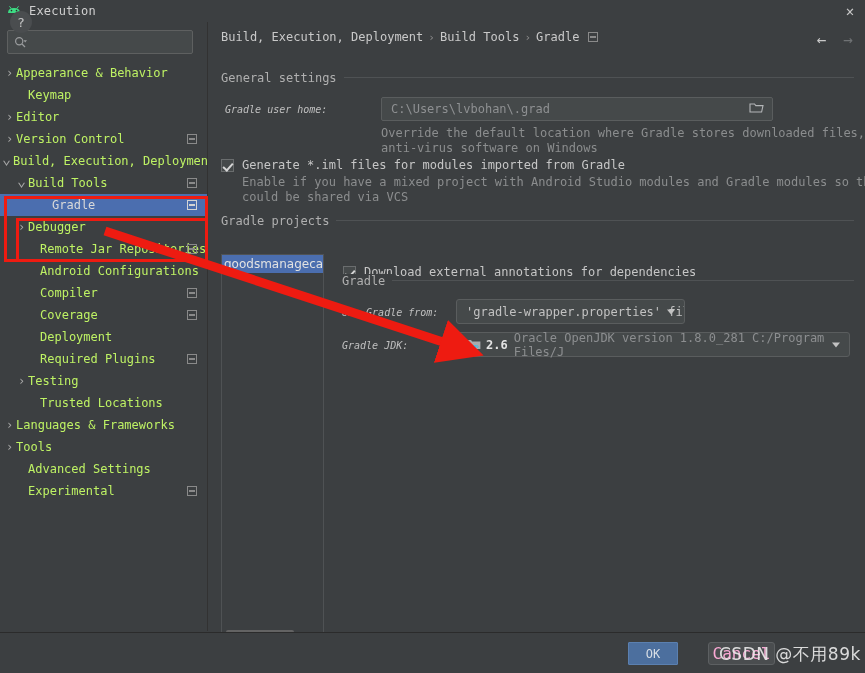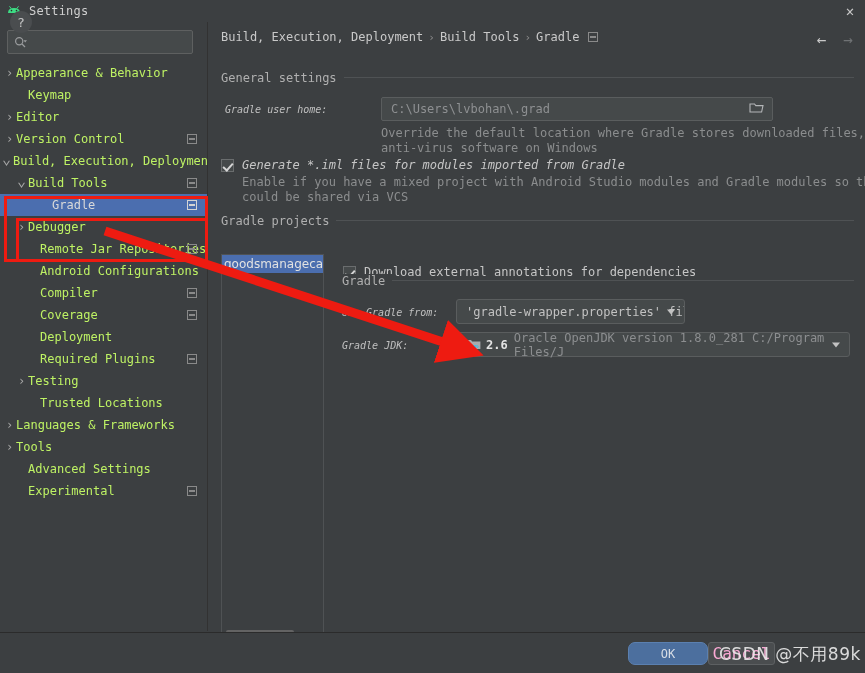--- a/index.html
+++ b/index.html
@@ -155,22 +155,22 @@
   .bottombar{
     position:absolute;left:0;top:632px;width:865px;height:41px;
     background:#3c3f41;border-top:1px solid #2b2b2b;
   }
   .helpbtn{
     position:absolute;left:10px;top:11px;width:22px;height:22px;border-radius:50%;
     background:#4a4d4f;color:#c5c5c5;display:flex;align-items:center;justify-content:center;
     font-size:13px;cursor:default;
   }
   .okbtn{
-    position:absolute;left:628px;top:642px;width:80px;height:23px;
-    background:#4c6f9e;border:1px solid #5b80b0;border-radius:7px;box-sizing:border-box;
+    position:absolute;left:628px;top:642px;width:50px;height:23px;
+    background:#4c6f9e;border:1px solid #5b80b0;border-radius:1px;box-sizing:border-box;
     color:#d7dde5;font-size:12px;display:flex;align-items:center;justify-content:center;cursor:default;
   }
   .cancelbtn{
     position:absolute;left:708px;top:642px;width:67px;height:23px;
     background:#4a4d4f;border:1px solid #5d6062;border-radius:3px;box-sizing:border-box;
     color:#f9a8d4;font-size:16px;display:flex;align-items:center;justify-content:center;cursor:default;
   }
 
   
   .watermark{
@@ -191,21 +191,21 @@
   <div class="titlebar">
     <span class="appicon">
       <svg width="16" height="16" viewBox="0 0 16 16">
         <path d="M2 10 Q2 5 8 5 Q14 5 14 10 Z" fill="#3ddc84"></path>
         <circle cx="5.5" cy="7.6" r="0.8" fill="#2b2b2b"></circle>
         <circle cx="10.5" cy="7.6" r="0.8" fill="#2b2b2b"></circle>
         <line x1="3.5" y1="3.3" x2="5.2" y2="5.6" stroke="#3ddc84" stroke-width="1"></line>
         <line x1="12.5" y1="3.3" x2="10.8" y2="5.6" stroke="#3ddc84" stroke-width="1"></line>
       </svg>
     </span>
-    <span class="title">Settings</span>
+    <span class="title">Execution</span>
     <span class="closebtn">✕</span>
   </div>
 
   <div class="sidebar">
     <div class="searchwrap">
       <span class="sicon">
         <svg width="13" height="13" viewBox="0 0 13 13">
           <circle cx="5.2" cy="5.2" r="3.6" fill="none" stroke="#9a9c9e" stroke-width="1.2"></circle>
           <line x1="8" y1="8" x2="11" y2="11" stroke="#9a9c9e" stroke-width="1.2"></line>
           <polygon points="9.5,4.2 13,4.2 11.2,6.4" fill="#9a9c9e"></polygon>
@@ -353,21 +353,21 @@
       <span class="foldericon">
         <svg width="15" height="13" viewBox="0 0 15 13">
           <path d="M1 3 L5.5 3 L6.8 4.6 L14 4.6 L12.6 11 L1 11 Z" fill="none" stroke="#b4b6b8" stroke-width="1.1"></path>
         </svg>
       </span>
     </div>
 
     <div class="fhint" style="left:173px;top:103px;">Override the default location where Gradle stores downloaded files, e.g. to tune</div>
     <div class="fhint" style="left:173px;top:118px;">anti-virus software on Windows</div>
 
-    <div class="checkrow" style="left:13px;top:136px;font-style:italic;">
+    <div class="checkrow" style="left:13px;top:136px;">
       <span class="cbox checked"></span>
       <span class="clabel">Generate *.iml files for modules imported from Gradle</span>
     </div>
     <div class="fhint" style="left:34px;top:152px;">Enable if you have a mixed project with Android Studio modules and Gradle modules so that it</div>
     <div class="fhint" style="left:34px;top:167px;">could be shared via VCS</div>
 
     <div class="seclabel" style="left:13px;top:192px;">Gradle projects</div>
     <div class="secline" style="left:105px;top:198px;width:541px;"></div>
 
     <div class="listbox">

